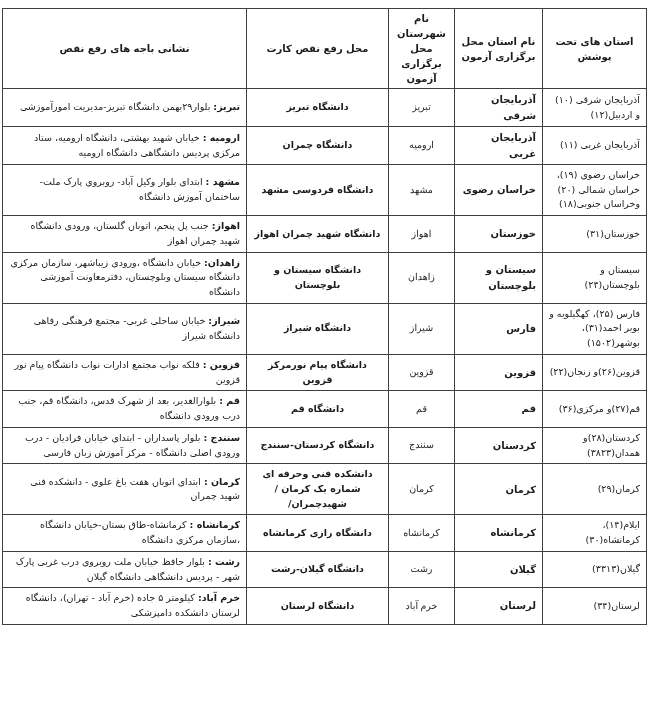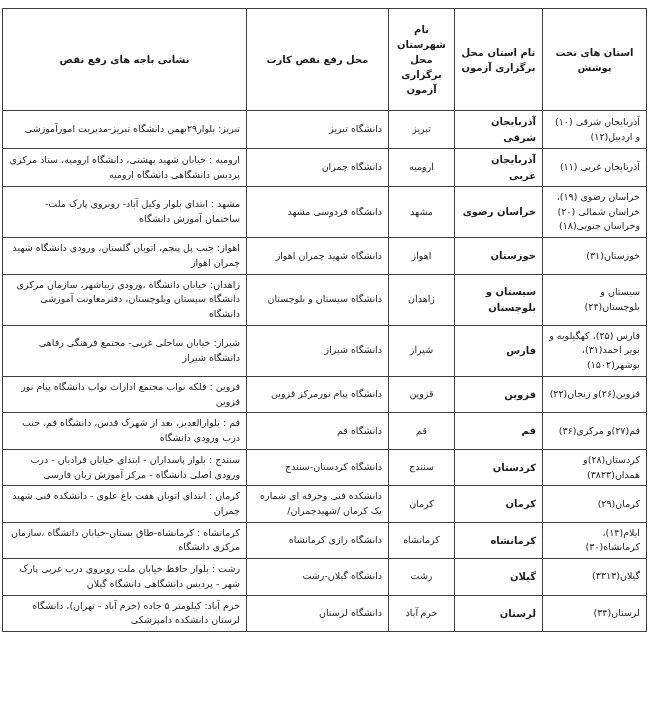--- a/index.html
+++ b/index.html
@@ -27,28 +27,28 @@
     vertical-align:middle;
     font-size:9.5px;
     line-height:1.55;
     word-wrap:break-word;
   }
   thead th{
     font-weight:bold;
     text-align:center;
     font-size:10px;
     line-height:1.5;
-    padding:13px 4px;
+    padding:2px 4px;
   }
   td.coverage{text-align:right;font-weight:normal;}
   td.province{font-weight:bold;font-size:10px;}
   td.city{text-align:center;font-weight:normal;font-family:Liberation Serif, serif;}
-  td.card{text-align:right;font-weight:normal;font-size:9.5px;}
+  td.card{text-align:center;font-weight:bold;font-size:9.5px;}
   td.addr{text-align:right;}
-  td.addr .b{font-weight:normal;margin-inline-end:3px;}
+  td.addr .b{font-weight:bold;margin-inline-end:3px;}
 </style>
 </head>
 <body>
 
 <div class="page">
   <table>
     <colgroup>
       <col class="c-coverage">
       <col class="c-province">
       <col class="c-city">

